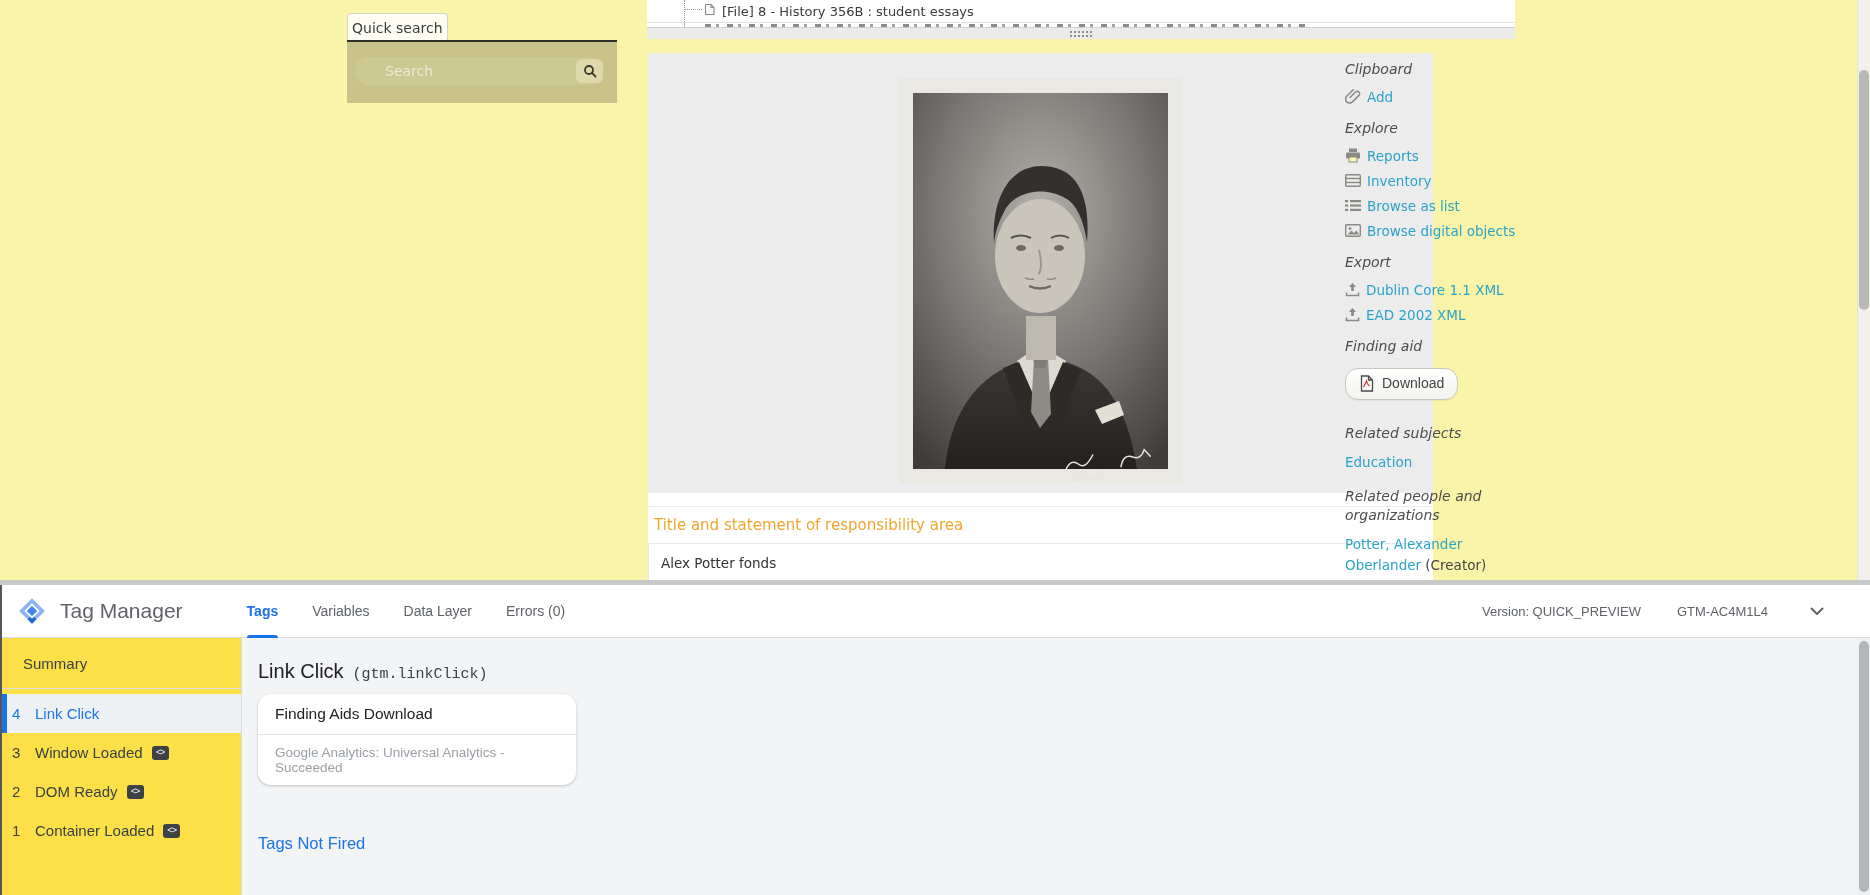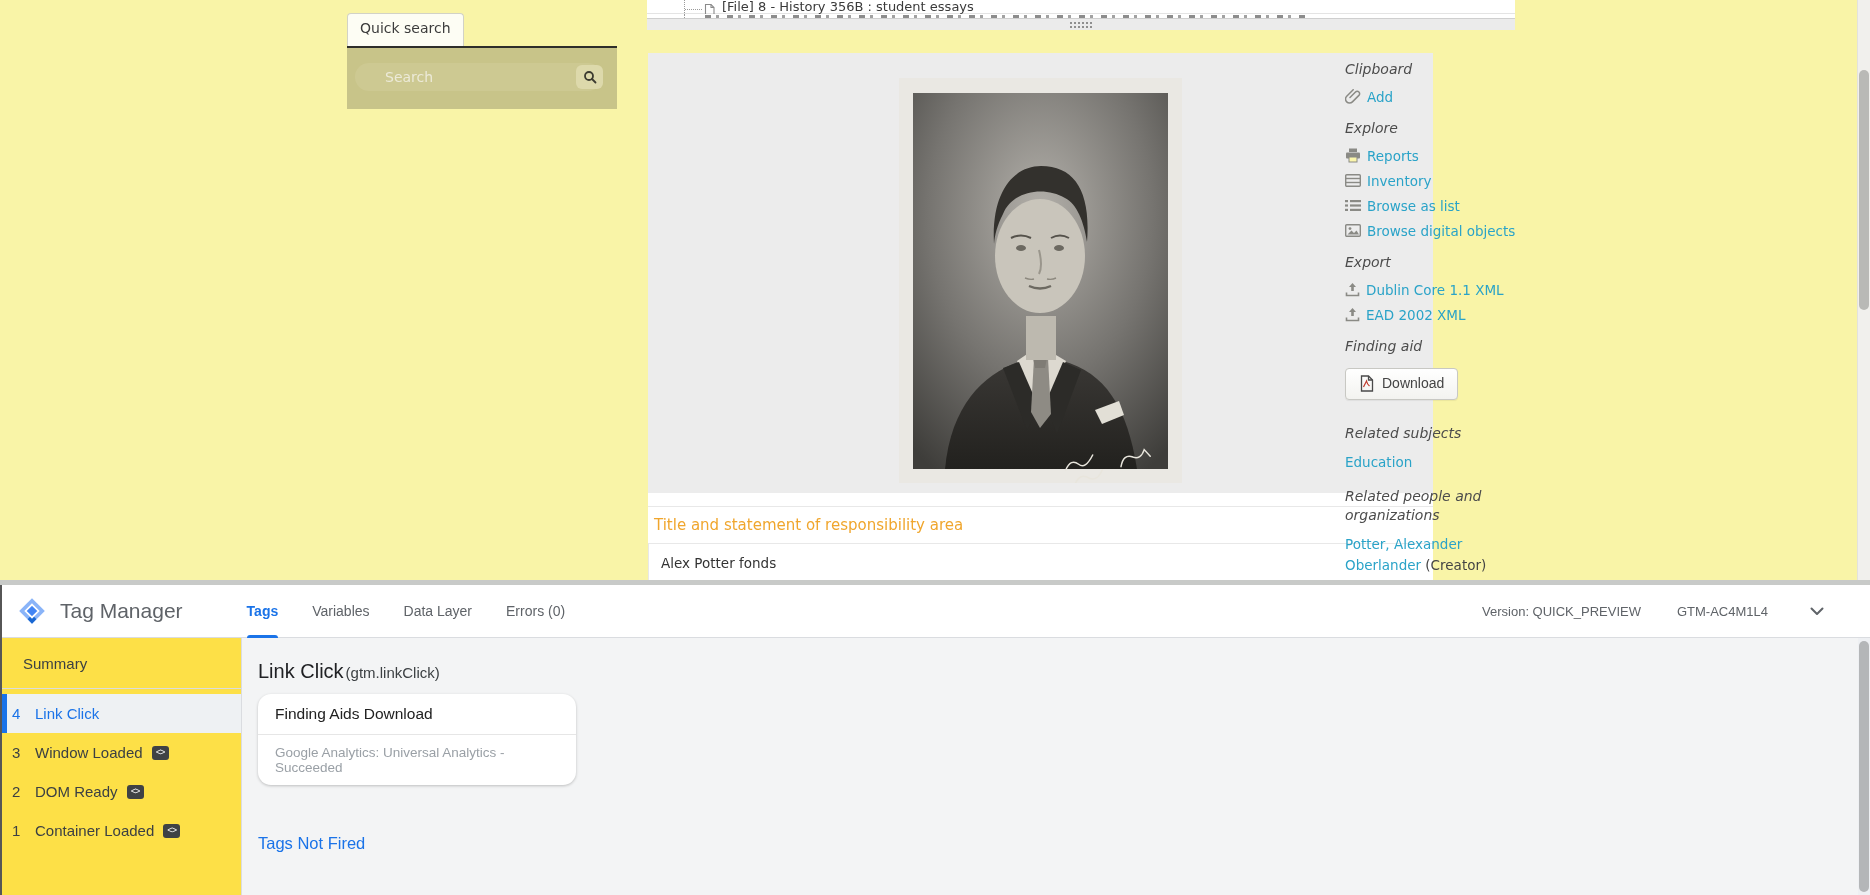--- a/index.html
+++ b/index.html
@@ -6,38 +6,38 @@
   html,body { width:1870px; height:895px; overflow:hidden; background:#fff;
               font-family:"DejaVu Sans","Liberation Sans",sans-serif; }
   .screen { position:relative; width:1870px; height:895px; }
 
   
   .webpage { position:absolute; left:0; top:0; width:1870px; height:580px;
              background:#f9f4a7; overflow:hidden; }
 
   
   .treeview { position:absolute; left:647px; top:0; width:868px; background:#fff; }
-  .tree-row { position:relative; height:14px; border-bottom:1px solid #e4e4e4;
+  .tree-row { position:relative; height:23px; border-bottom:1px solid #e4e4e4;
               display:flex; align-items:center; }
   .tree-vline { position:absolute; left:37px; top:0; bottom:0; border-left:1px dotted #9a9a9a; }
   .tree-hline { position:absolute; left:38px; top:9px; width:17px; border-top:1px dotted #9a9a9a; }
   .tree-icon { position:absolute; left:56px; top:3px; }
   .tree-label { margin-left:75px; font-size:13px; color:#3a3a3a; white-space:nowrap; }
   .tree-clip { position:relative; height:4px; overflow:hidden; background:#fff; }
   .tree-clip .smudge { position:absolute; left:58px; top:1px; height:3px; width:600px;
       background:repeating-linear-gradient(90deg,#6f6f6f 0 6px,transparent 6px 11px,#8a8a8a 11px 14px,transparent 14px 22px); opacity:.8; }
   .resize-bar { height:12px; background:#ebebeb; border-top:1px solid #cfcfcf;
                 display:flex; align-items:center; justify-content:center; }
   .grip { width:24px; height:8px;
           background-image:radial-gradient(#8f8f8f 1px, transparent 1.3px);
           background-size:4px 4px; }
 
   
   .qsearch { position:absolute; left:347px; top:13px; width:270px; }
-  .qsearch-tab { display:inline-block; height:33px; padding:6px 12px 0;
+  .qsearch-tab { display:inline-block; height:27px; padding:6px 4px 0;
                  background:#fdfdf4; border:1px solid #d2d2c6; border-bottom:none;
                  border-radius:4px 4px 0 0; font-size:14px; color:#3c3c3c; }
   .qsearch-panel { position:relative; width:270px; height:63px; background:#c8c489;
                    border-top:2px solid #2e2e2a; }
   .qsearch-input { position:absolute; left:8px; top:15px; width:247px; height:28px;
                    background:#cdc992; border:none; border-radius:14px; outline:none;
                    padding:0 36px 0 30px; font-size:14px; color:#fdfcf0;
                    font-family:"DejaVu Sans",sans-serif; }
   .qsearch-input::placeholder { color:#ecead8; opacity:1; }
   .qsearch-btn { position:absolute; right:14px; top:17px; width:27px; height:24px;
@@ -62,21 +62,21 @@
   .ctx { position:absolute; left:1345px; top:60px; width:178px; font-size:13.5px; }
   .ctx h4 { font-size:14px; font-style:italic; font-weight:normal; color:#4c4c4c;
             margin:14px 0 10px; line-height:1.35; }
   .ctx h4:first-child { margin-top:0; }
   .link-row { display:flex; align-items:center; gap:6px; margin:4px 0 9px; }
   .link-row svg { flex:0 0 auto; }
   .ctx a { color:#2aa3c8; text-decoration:none; }
   .link-para { line-height:1.5; margin:2px 0; color:#444; }
   .dl-btn { display:inline-flex; align-items:center; gap:8px; margin:2px 0 10px;
             padding:6px 13px 7px; background:linear-gradient(#ffffff,#f3f3f0);
-            border:1px solid #c8c8c3; border-radius:4px; font-size:14px; color:#444;
+            border:1px solid #c8c8c3; border-radius:13px; font-size:14px; color:#444;
             cursor:pointer; box-shadow:0 1px 1px rgba(0,0,0,.06); }
 
   
   .page-scroll { position:absolute; right:0; top:0; width:13px; height:580px;
                  background:#f1f0ed; border-left:1px solid #e3e2de; }
   .page-scroll .thumb { position:absolute; left:1px; right:1px; top:70px; height:240px;
                         background:#b9b9b6; border-radius:5px; }
 
   
   .split-divider { position:absolute; left:0; top:580px; width:1870px; height:5px;
@@ -112,21 +112,21 @@
   .gtm-event .lbl { margin-right:9px; }
   .gtm-event.selected { background:#eef1f3; color:#1a73e8; }
   .gtm-event.selected::before { content:""; position:absolute; left:0; top:0; bottom:0;
                                 width:5px; background:#1a73e8; }
   .code-badge { width:17px; height:14px; background:#3f4245; border-radius:3px;
                 color:#fff; font-family:"Liberation Mono","DejaVu Sans Mono",monospace;
                 font-size:9px; line-height:14px; text-align:center; letter-spacing:-1px; }
 
   .gtm-main { flex:1; padding:14px 24px 0 16px; position:relative; }
   .gtm-event-title { margin-top:8px; font-size:20px; color:#202124; }
-  .gtm-event-code { font-size:15px; color:#3c4043; margin-left:2px; }
+  .gtm-event-code { font-size:15px; color:#3c4043; margin-left:9px;font-family:Liberation Mono, monospace; }
   .gtm-section-h { font-size:16.5px; color:#1a73e8; }
   .fired-h { margin-top:21px; }
   .tag-card { margin-top:11px; width:318px; background:#fff; border-radius:13px;
               box-shadow:0 1px 3px rgba(0,0,0,.22); cursor:pointer; }
   .tag-card .tag-name { padding:11px 17px; font-size:15.5px; color:#212121; }
   .tag-card .tag-divider { border-top:1px solid #e6e6e6; }
   .tag-card .tag-detail { padding:10px 17px; font-size:13.5px; color:#9aa0a6; }
   .notfired-h { margin-top:49px; }
 
   .gtm-scroll { position:absolute; right:0; top:0; width:12px; height:257px; background:#eef0f3; }

